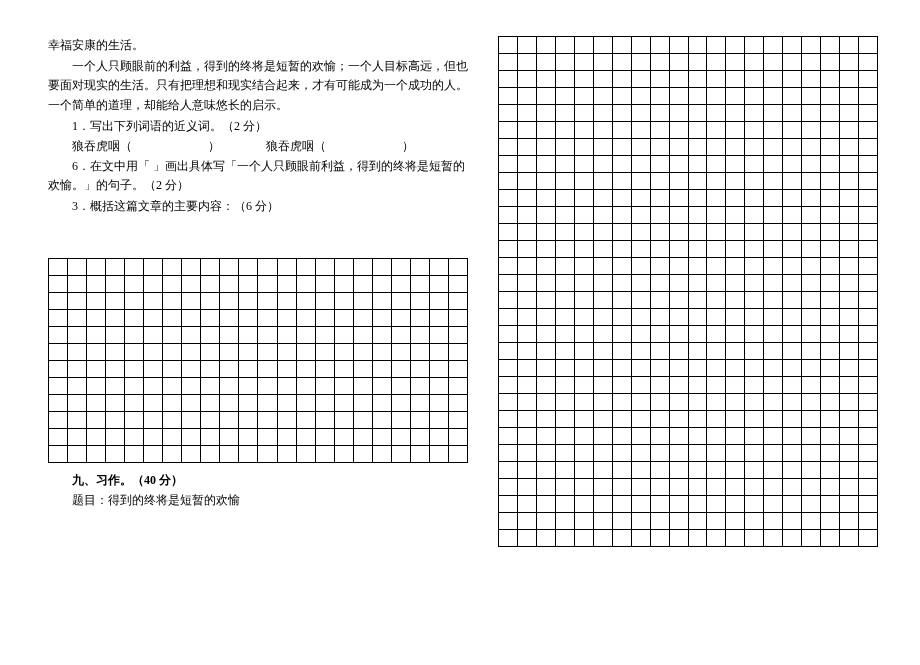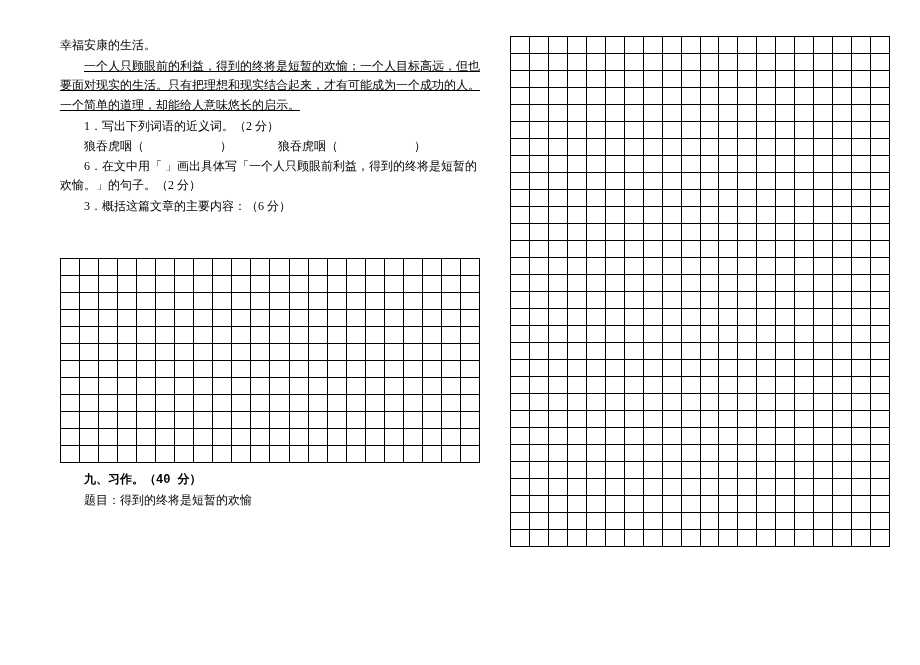--- a/index.html
+++ b/index.html
@@ -14,36 +14,34 @@
       font-family: "SimSun", "宋体", serif;
       font-size: 12px;
       line-height: 1.6;
       color: #000;
       position: relative;
     }
     .page {
       padding: 36px 48px 20px 48px;
       display: flex;
       gap: 30px;
-      margin-left: 12px;
     }
     .left-column {
       width: 420px;
       flex-shrink: 0;
     }
     .right-column {
       width: 380px;
       flex-shrink: 0;
     }
     .text-block {
       margin-bottom: 2px;
     }
     .indent {
       text-indent: 2em;
-      text-decoration: underline;
     }
     .q-item {
       text-indent: 2em;
       margin-top: 1px;
     }
     .grid-container {
       display: grid;
       border-top: 1px solid #000;
       border-left: 1px solid #000;
       width: 100%;
@@ -59,21 +57,20 @@
       margin-top: 0px;
     }
     .grid-cell {
       border-right: 1px solid #000;
       border-bottom: 1px solid #000;
     }
     .section-title {
       text-indent: 2em;
       font-weight: bold;
       margin-top: 8px;
-      font-family: Liberation Mono, monospace;
     }
     .spacer {
       height: 36px;
     }
   </style>
 </head>
 <body>
 
 <div class="page">
   <div class="left-column">

